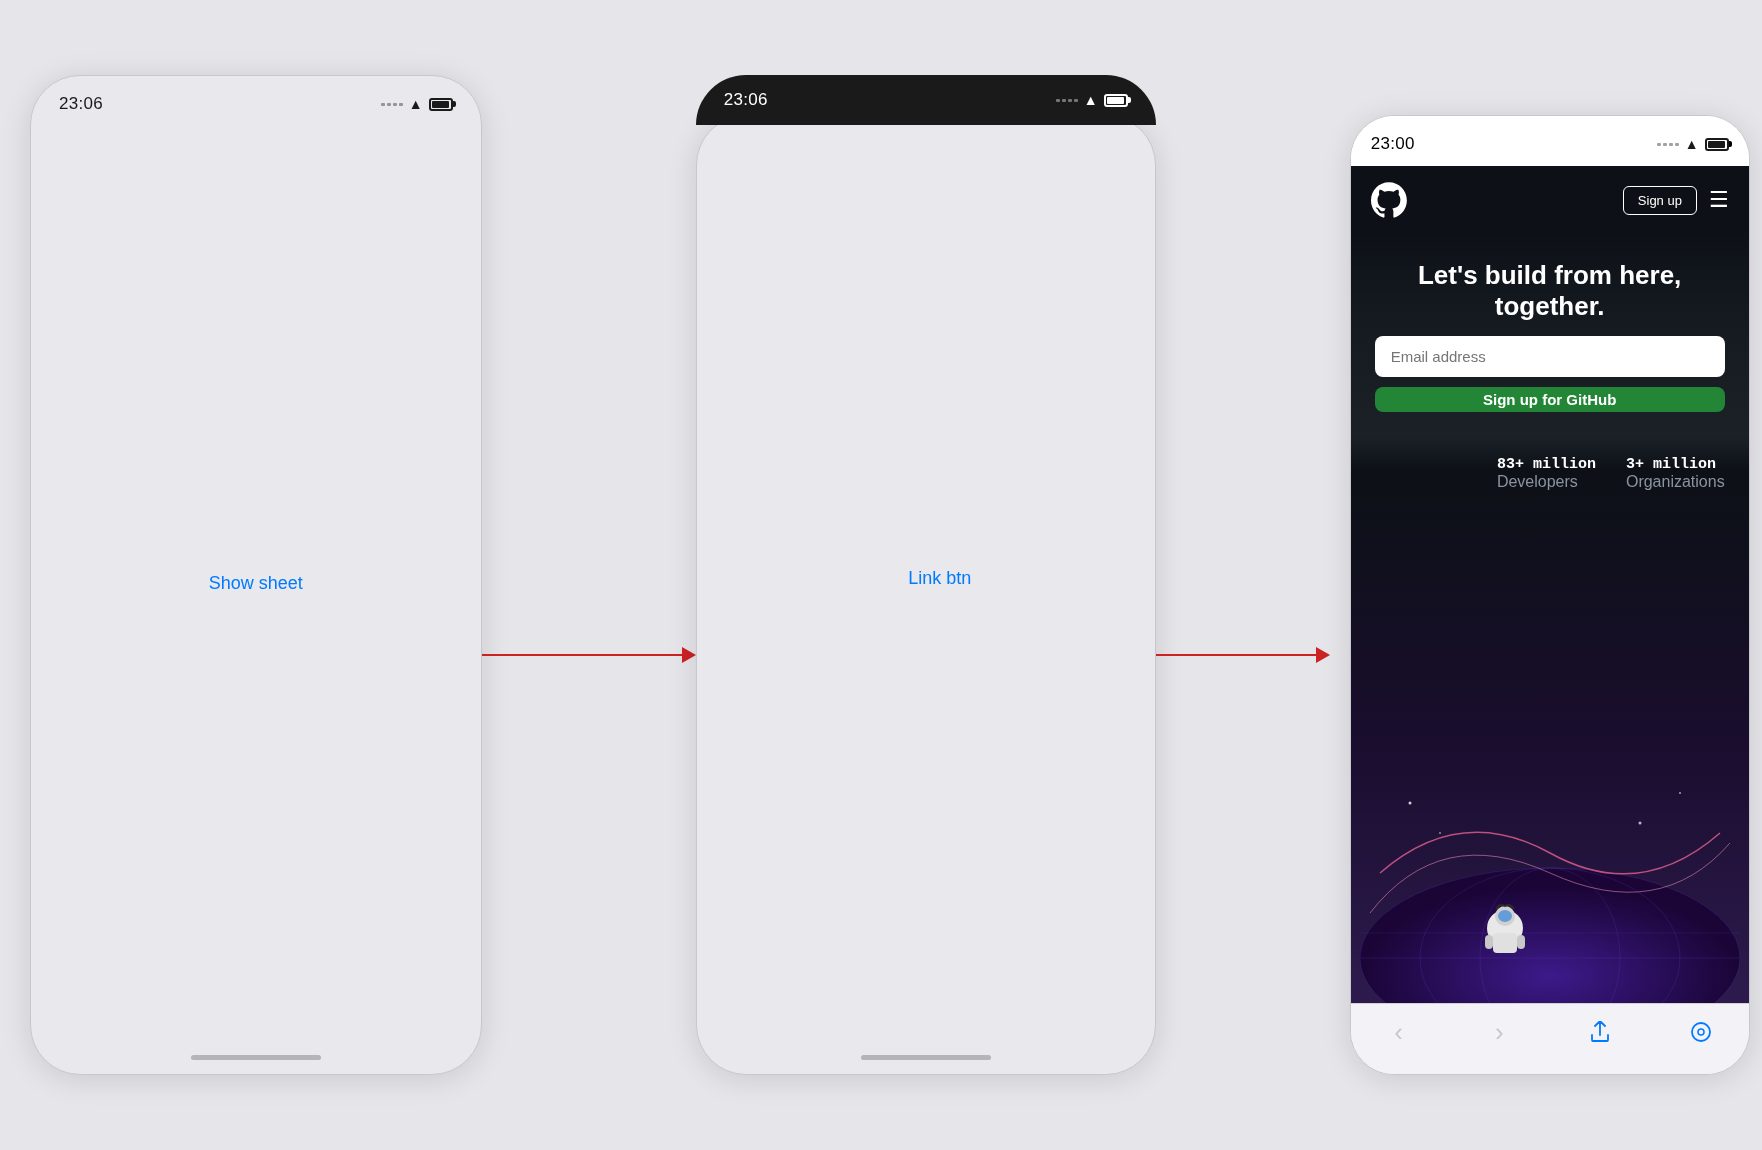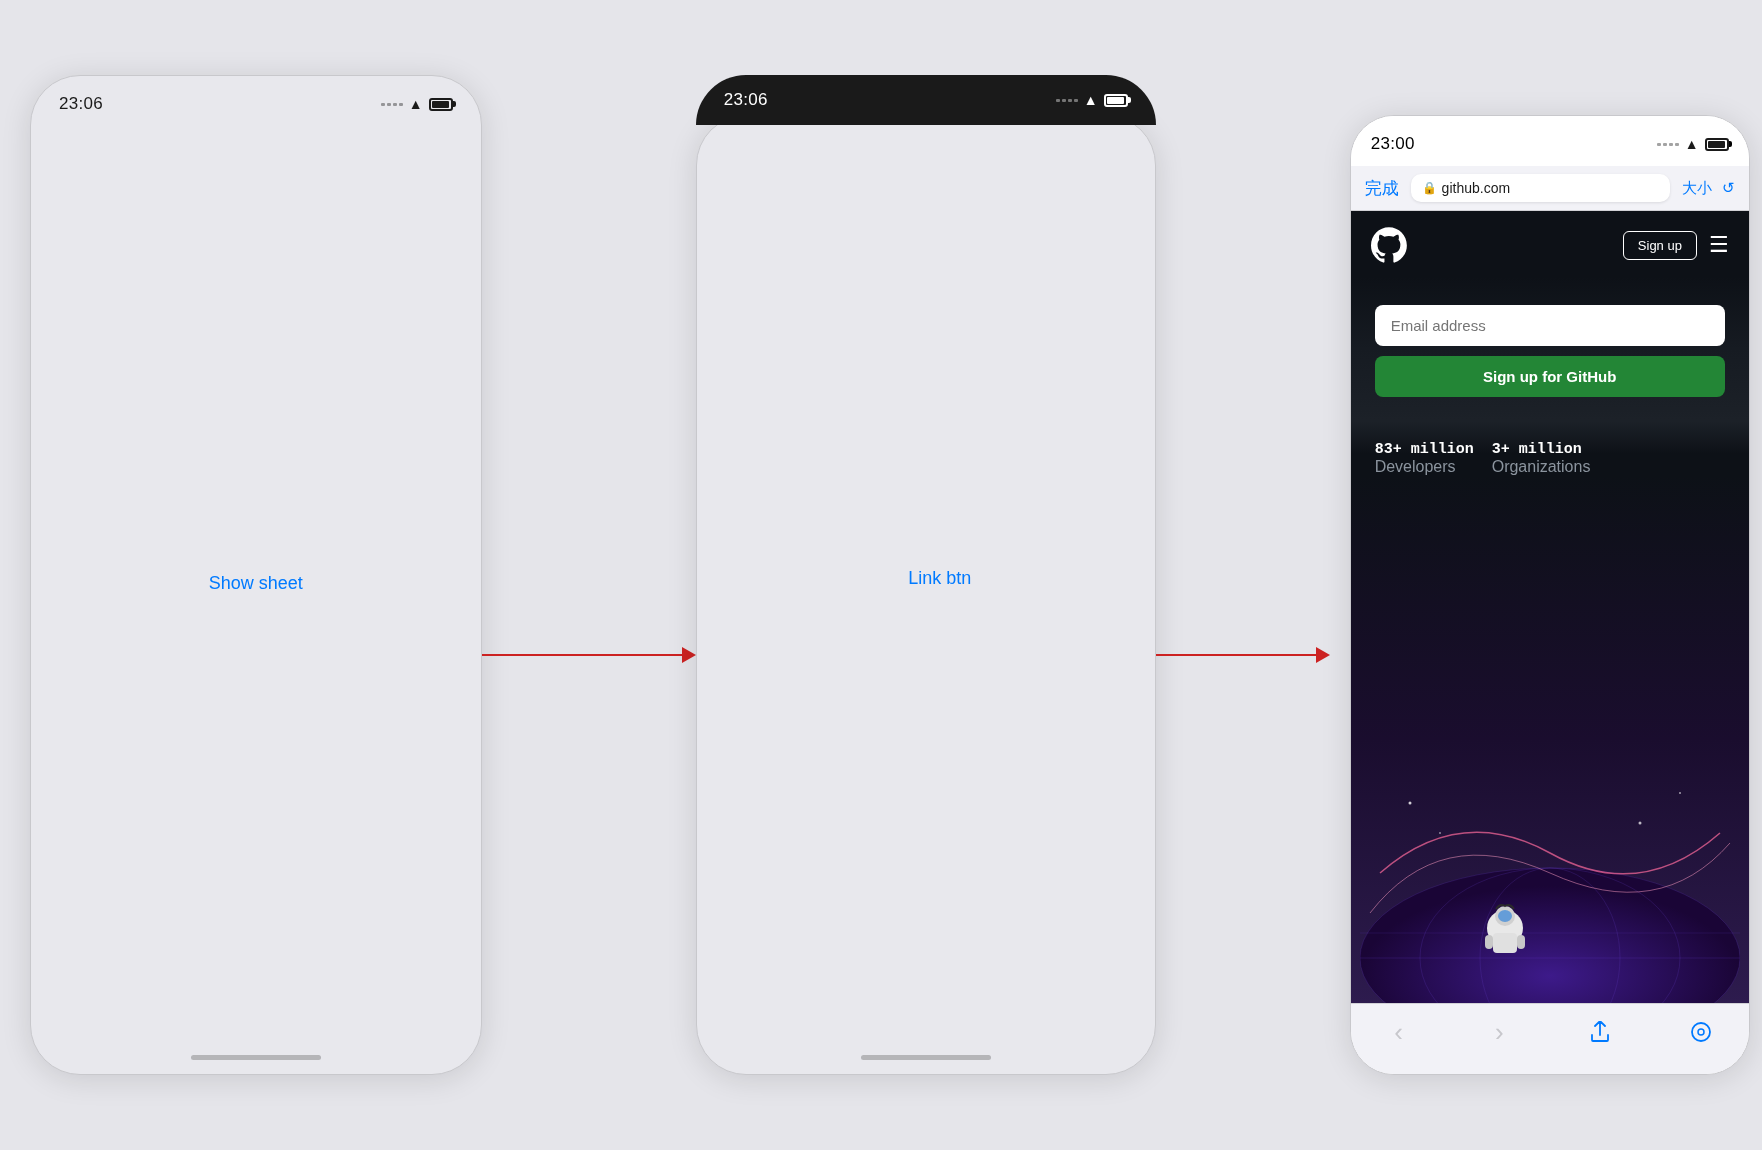--- a/index.html
+++ b/index.html
@@ -265,35 +265,36 @@
       padding: 12px 16px;
       border-radius: 8px;
       border: none;
       font-size: 15px;
       color: #888;
       margin-bottom: 10px;
       outline: none;
     }
     .github-signup-btn {
       width: 100%;
-      padding: 12px;
+      padding: 4px;
       background: #238636;
       color: white;
       border: none;
       border-radius: 8px;
       font-size: 15px;
       font-weight: 700;
       cursor: pointer;
     }
 
     .github-stats {
       background: linear-gradient(180deg, #1c2128 0%, #0d1117 60%);
       padding: 20px 24px 0 24px;
       display: flex;
-      gap: 18px;
+      gap: 30px;
+      justify-content: flex-end;
     }
     .github-stat {
       text-align: left;
     }
     .github-stat-num {
       color: white;
       font-size: 15px;
       font-weight: 600;
       font-family: 'Courier New', monospace;
     }
@@ -415,45 +416,35 @@
           <div class="signal-dot" style="height:3px;background:#1a1a1a;opacity:0.4;"></div>
           <div class="signal-dot" style="height:3px;background:#1a1a1a;opacity:0.4;"></div>
         </div>
         <span style="font-size:14px;color:#1a1a1a;">▲</span>
         <div class="battery-icon" style="border-color:#1a1a1a;">
           <div class="battery-fill" style="background:#1a1a1a;"></div>
         </div>
       </div>
     </div>
 
-    <div class="safari-toolbar">
-      <span class="safari-done">完成</span>
-      <div class="safari-url-bar">
-        <span class="safari-lock">🔒</span>
-        <span class="safari-url-text">github.com</span>
-      </div>
-      <div class="safari-controls">
-        <span class="safari-control-btn">大小</span>
-        <span class="safari-control-btn">↺</span>
-      </div>
-    </div>
 
     <div class="github-content">
 
       <div class="github-header">
         <svg class="github-logo" viewBox="0 0 98 96" xmlns="http://www.w3.org/2000/svg">
           <path fill-rule="evenodd" clip-rule="evenodd" d="M48.854 0C21.839 0 0 22 0 49.217c0 21.756 13.993 40.172 33.405 46.69 2.427.49 3.316-1.059 3.316-2.362 0-1.141-.08-5.052-.08-9.127-13.59 2.934-16.42-5.867-16.42-5.867-2.184-5.704-5.42-7.17-5.42-7.17-4.448-3.015.324-3.015.324-3.015 4.934.326 7.523 5.052 7.523 5.052 4.367 7.496 11.404 5.378 14.235 4.074.404-3.178 1.699-5.378 3.074-6.6-10.839-1.141-22.243-5.378-22.243-24.283 0-5.378 1.94-9.778 5.014-13.2-.485-1.222-2.184-6.275.486-13.038 0 0 4.125-1.304 13.426 5.052a46.97 46.97 0 0 1 12.214-1.63c4.125 0 8.33.571 12.213 1.63 9.302-6.356 13.427-5.052 13.427-5.052 2.67 6.763.97 11.816.485 13.038 3.155 3.422 5.015 7.822 5.015 13.2 0 18.905-11.404 23.06-22.324 24.283 1.78 1.548 3.316 4.481 3.316 9.126 0 6.6-.08 11.897-.08 13.526 0 1.304.89 2.853 3.316 2.364 19.412-6.52 33.405-24.935 33.405-46.691C97.707 22 75.788 0 48.854 0z" fill="white"></path>
         </svg>
         <div class="github-header-right">
           <button class="github-signup-btn-header">Sign up</button>
           <span class="github-menu-icon">☰</span>
         </div>
       </div>
 
       <div class="github-hero">
+        <h1>Let's build from here, together.</h1>
         <input class="github-email-input" type="email" placeholder="Email address" style="">
         <button class="github-signup-btn">Sign up for GitHub</button>
       </div>
 
       <div class="github-stats">
         <div class="github-stat">
           <div class="github-stat-num">83+ million</div>
           <div class="github-stat-label">Developers</div>
         </div>
         <div class="github-stat">

